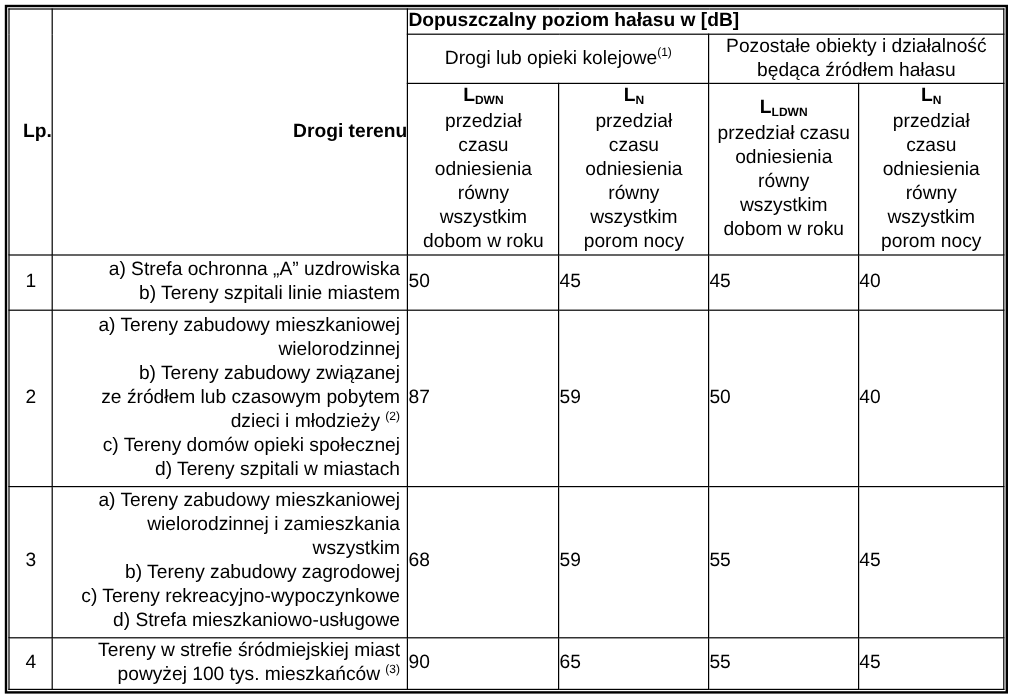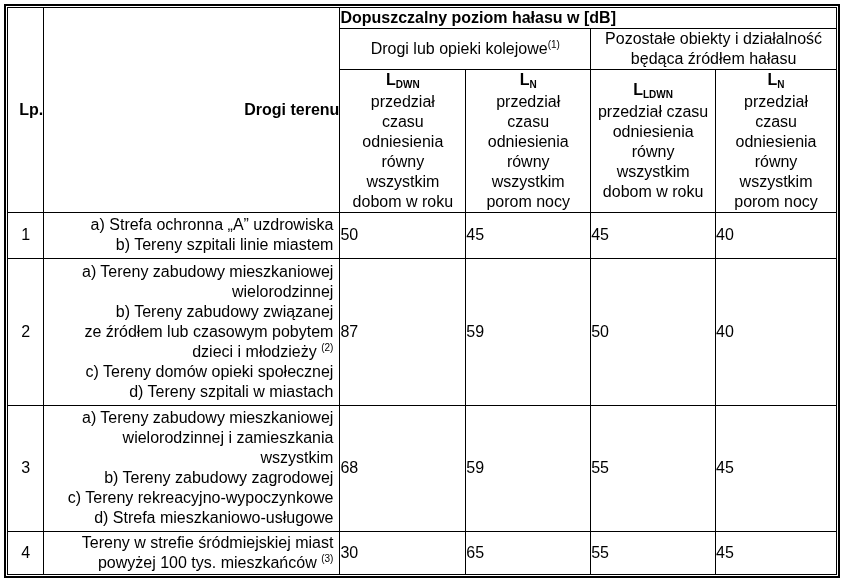--- a/index.html
+++ b/index.html
@@ -187,21 +187,21 @@
             <td class="value-cell">59</td>
             <td class="value-cell">55</td>
             <td class="value-cell">45</td>
           </tr>
           <tr>
             <td class="lp-cell">4</td>
             <td class="terrain-cell">
               <div class="terrain-line">Tereny w strefie śródmiejskiej miast</div>
               <div class="terrain-line">powyżej 100 tys. mieszkańców <sup class="fn-sup">(3)</sup></div>
             </td>
-            <td class="value-cell">30</td>
+            <td class="value-cell">90</td>
             <td class="value-cell">65</td>
             <td class="value-cell">55</td>
             <td class="value-cell">45</td>
           </tr>
         </tbody>
     </table>
   </div>
 </div>
 
 </body></html>

